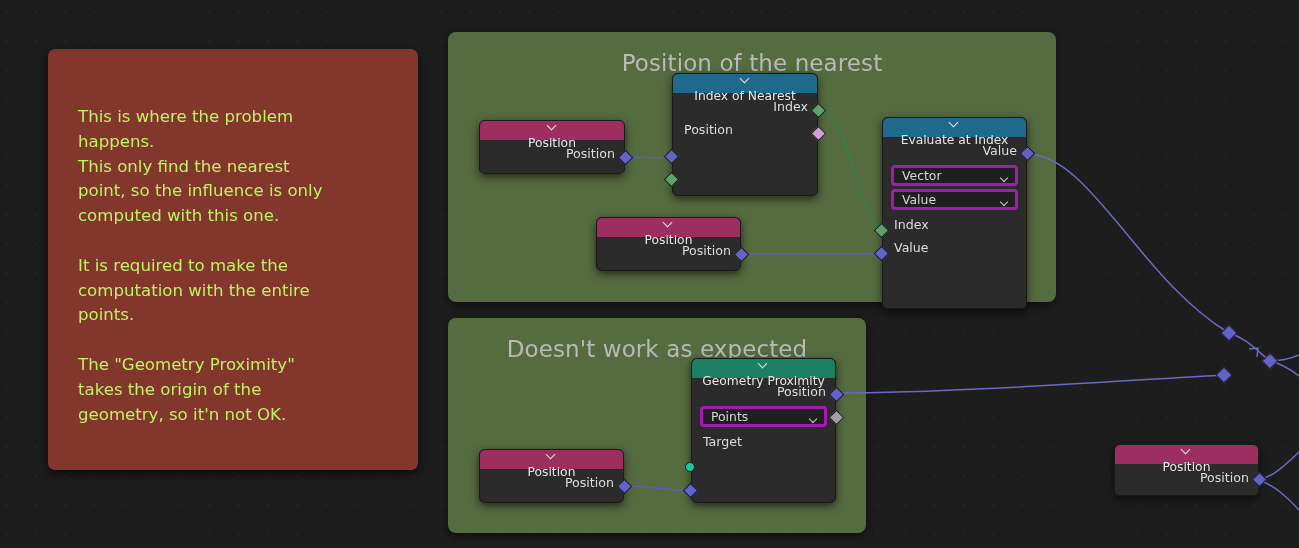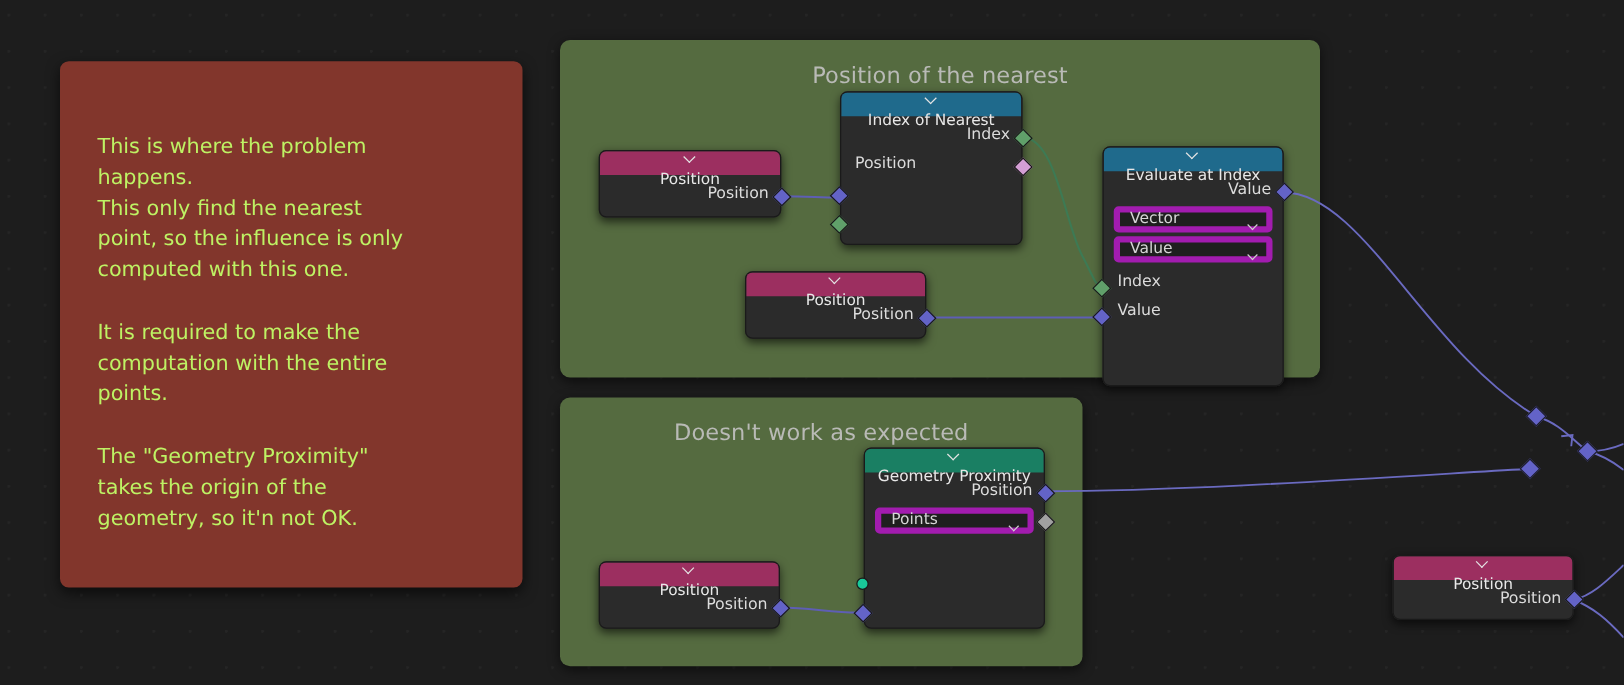--- a/index.html
+++ b/index.html
@@ -31,21 +31,21 @@
     position: absolute;
     background: #556b40;
     border-radius: 8px;
     box-shadow: 0 3px 9px rgba(0,0,0,0.55);
   }
   .frame-label {
     position: absolute;
     left: 0; right: 0;
     text-align: center;
     color: #b9bab6;
-    font-size: 18px;
+    font-size: 23px;
     letter-spacing: 0.1px;
     white-space: nowrap;
   }
 
   
   .note {
     position: absolute;
     background: #82362c;
     border-radius: 7px;
     box-shadow: 0 4px 11px rgba(0,0,0,0.6);
@@ -137,21 +137,21 @@
   .s-bool   { background: #d59fd5; }
   .s-float  { background: #a1a1a1; }
   .s-geo    { background: #19c99a; }
 
   
   .dd {
     position: relative;
     margin: 3px 8px;
     height: 21px;
     background: #1f1f1f;
-    border: 5px solid #a21caf;
+    border: 3px solid #a21caf;
     border-radius: 4px;
     display: flex;
     align-items: flex-end;
     padding: 0 8px;
     color: #d6d6d6;
     font-size: 12.4px;
   }
   .dd-chev {
     position: absolute;
     right: 8px; top: 7px;
@@ -313,20 +313,23 @@
         <span>Geometry Proximity</span>
       </div>
       <div class="node-body">
         <div class="sock-row out">
           <span>Position</span>
         </div>
         <div class="dd">
           <span>Points</span>
           <span class="dd-chev"></span>
         </div>
+        <div class="sock-row in">
+          <span>Target</span>
+        </div>
       </div>
     </div>
     <span class="sock s-vector right" style="top:31px;"></span>
     <span class="sock s-float right" style="top:54px;"></span>
     <span class="sock s-geo round left" style="top:104px;"></span>
     <span class="sock s-vector left" style="top:127px;"></span>
   </div>
 
   <div class="node" style="left:479px; top:449px; width:145px; height:54px;">
     <div class="node-inner">

